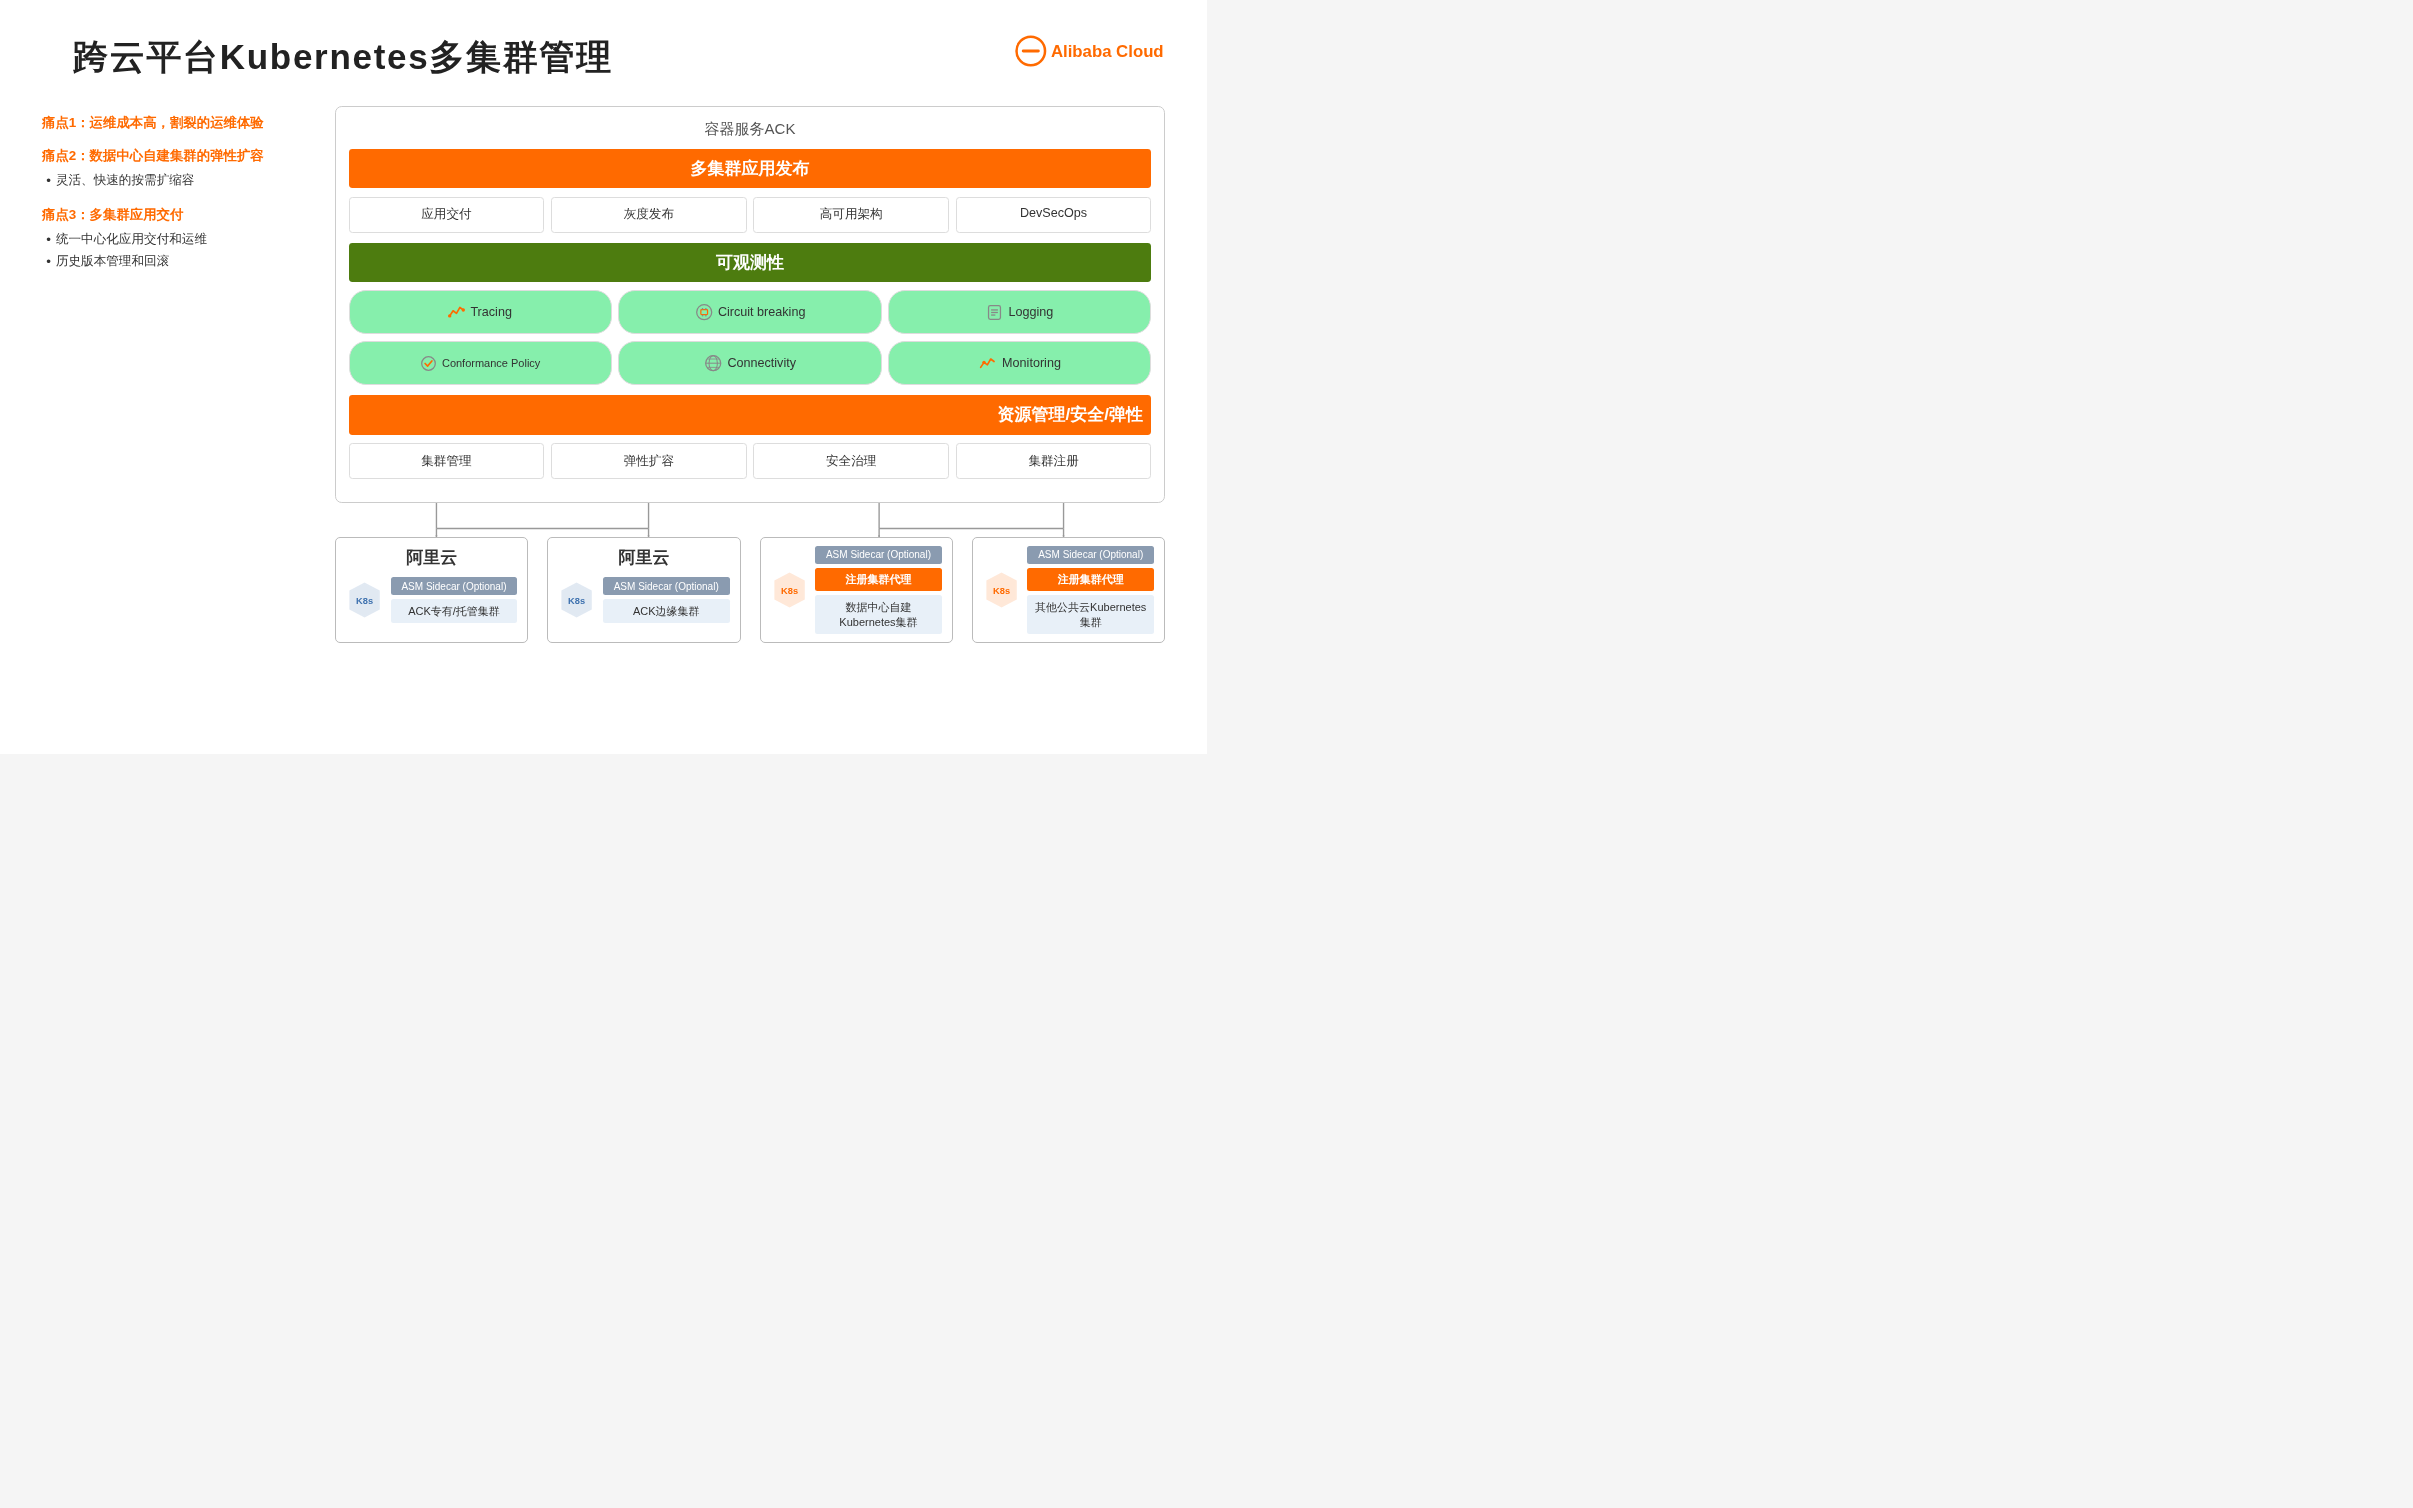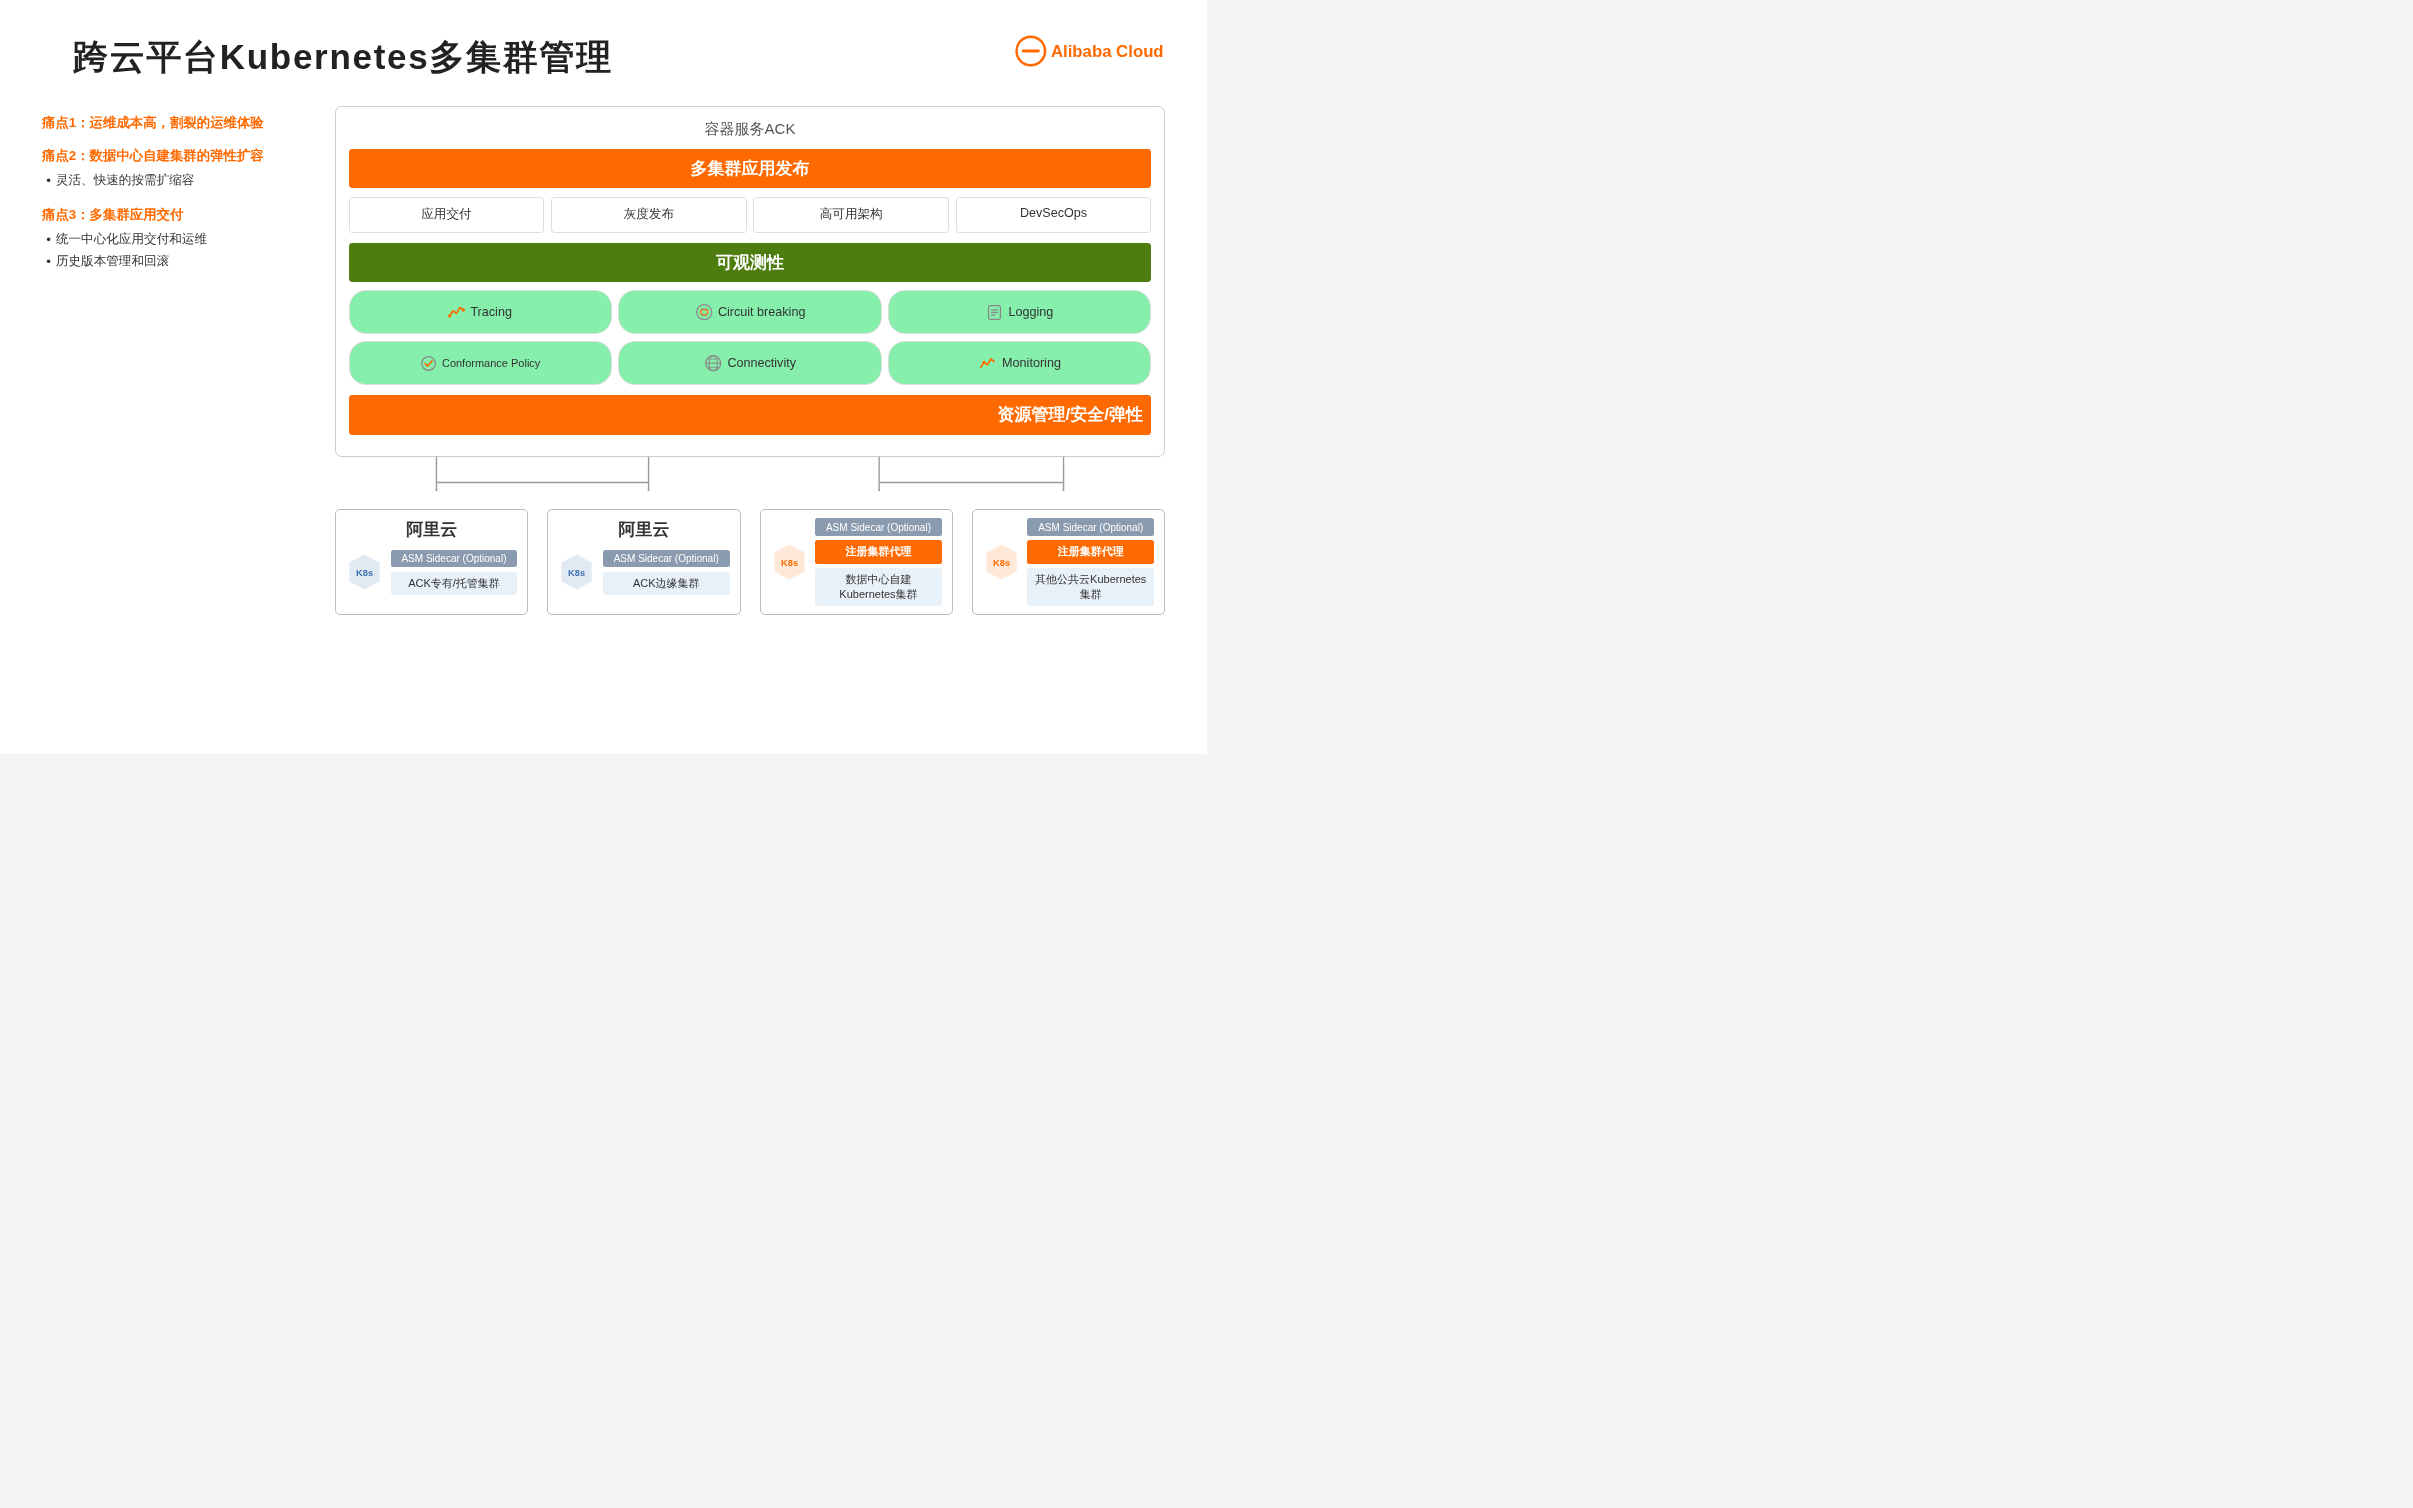--- a/index.html
+++ b/index.html
@@ -186,21 +186,21 @@
     
     .diagram-wrapper {
       flex: 1;
       display: flex;
       flex-direction: column;
     }
 
     .bottom-clusters {
       display: flex;
       gap: 19px;
-      margin-top: 18px;
+      margin-top: 0;
       align-items: stretch;
     }
 
     .bottom-cluster {
       flex: 1;
       border: 1.7px solid #bbb;
       border-radius: 5px;
       padding: 8.4px 10px;
       background: white;
       display: flex;
@@ -372,20 +372,26 @@
           <div class="obs-item">
             <svg width="18.4" height="18.4" viewBox="0 0 22 22">
               <polyline points="2,16 6,10 10,13 14,6 18,9" fill="none" stroke="#FF6A00" stroke-width="2" stroke-linecap="round" stroke-linejoin="round"></polyline>
               <circle cx="6" cy="10" r="2" fill="#FF6A00"></circle>
             </svg>
             <span>Monitoring</span>
           </div>
         </div>
 
         <div class="res-section-bar">资源管理/安全/弹性</div>
+        <div class="grid-4">
+          <div class="grid-item">集群管理</div>
+          <div class="grid-item">弹性扩容</div>
+          <div class="grid-item">安全治理</div>
+          <div class="grid-item">集群注册</div>
+        </div>
 
       </div>
 
       <svg class="connectors-svg" viewBox="0 0 900 40" preserveAspectRatio="none">
 
         <line x1="110" y1="0" x2="110" y2="30" stroke="#999" stroke-width="1.5"></line>
         <line x1="340" y1="0" x2="340" y2="30" stroke="#999" stroke-width="1.5"></line>
         <line x1="590" y1="0" x2="590" y2="30" stroke="#999" stroke-width="1.5"></line>
         <line x1="790" y1="0" x2="790" y2="30" stroke="#999" stroke-width="1.5"></line>
 

